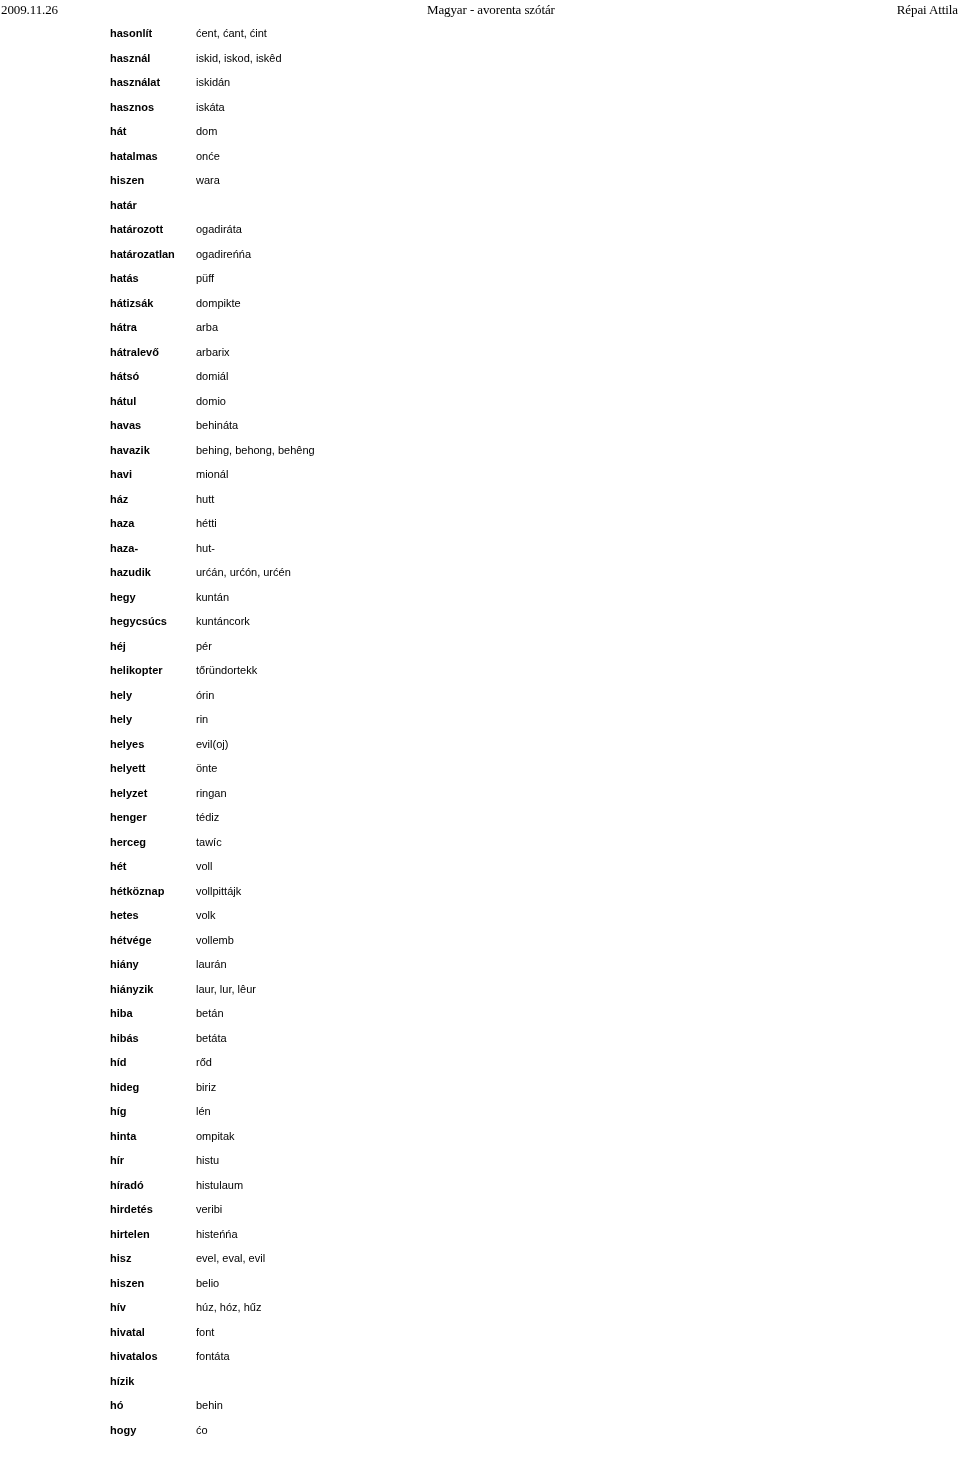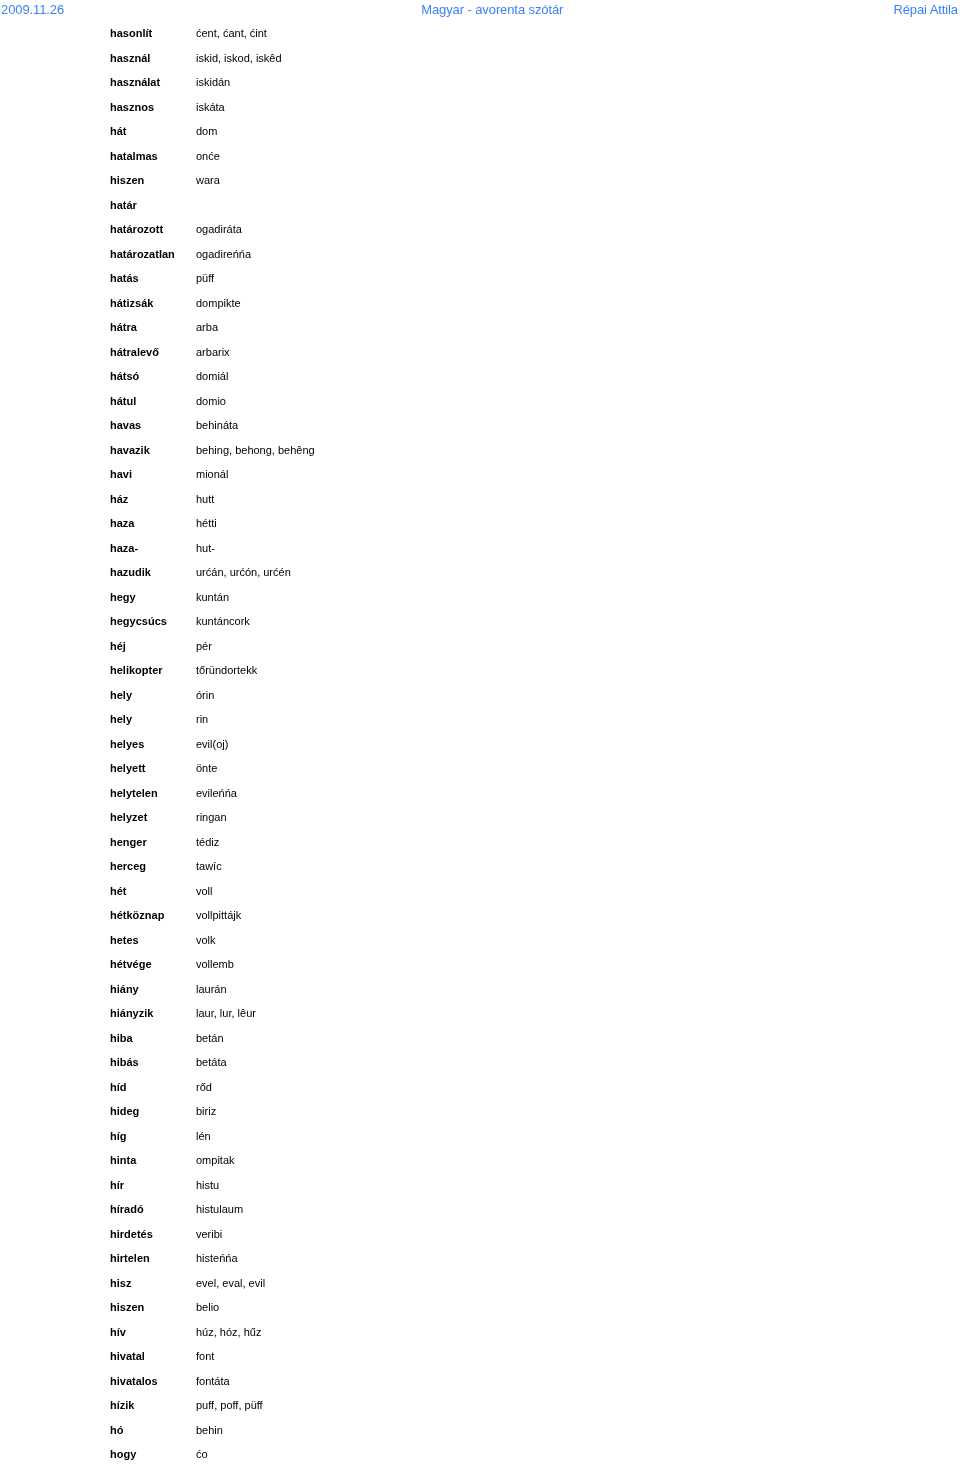--- a/index.html
+++ b/index.html
@@ -19,24 +19,24 @@
   
   #page-header {
     position: absolute;
     top: 0;
     left: 0;
     width: 960px;
     height: 22px;
     display: flex;
     align-items: flex-start;
     justify-content: space-between;
-    font-family: Liberation Sans, sans-serif;
+    font-family: Liberation Serif, serif;
     font-size: 13px;
     line-height: 18px;
-    color: #3b82f6;
+    color: #000000;
     padding-top: 1px;
     box-sizing: border-box;
   }
   #page-header .hdr-left {
     flex: 0 0 auto;
     text-align: left;
     padding-left: 1px;
     letter-spacing: -0.1px;
   }
   #page-header .hdr-center {
@@ -207,24 +207,20 @@
     </div>
     <div class="dict-row">
       <div class="dict-term">helyes</div>
       <div class="dict-def">evil(oj)</div>
     </div>
     <div class="dict-row">
       <div class="dict-term">helyett</div>
       <div class="dict-def">önte</div>
     </div>
     <div class="dict-row">
-      <div class="dict-term">helytelen</div>
-      <div class="dict-def">evileńńa</div>
-    </div>
-    <div class="dict-row">
       <div class="dict-term">helyzet</div>
       <div class="dict-def">ringan</div>
     </div>
     <div class="dict-row">
       <div class="dict-term">henger</div>
       <div class="dict-def">tédiz</div>
     </div>
     <div class="dict-row">
       <div class="dict-term">herceg</div>
       <div class="dict-def">tawíc</div>
@@ -308,21 +304,20 @@
     <div class="dict-row">
       <div class="dict-term">hivatal</div>
       <div class="dict-def">font</div>
     </div>
     <div class="dict-row">
       <div class="dict-term">hivatalos</div>
       <div class="dict-def">fontáta</div>
     </div>
     <div class="dict-row">
       <div class="dict-term">hízik</div>
-      <div class="dict-def">puff, poff, püff</div>
     </div>
     <div class="dict-row">
       <div class="dict-term">hó</div>
       <div class="dict-def">behin</div>
     </div>
     <div class="dict-row">
       <div class="dict-term">hogy</div>
       <div class="dict-def">ćo</div>
     </div>
   </div>

